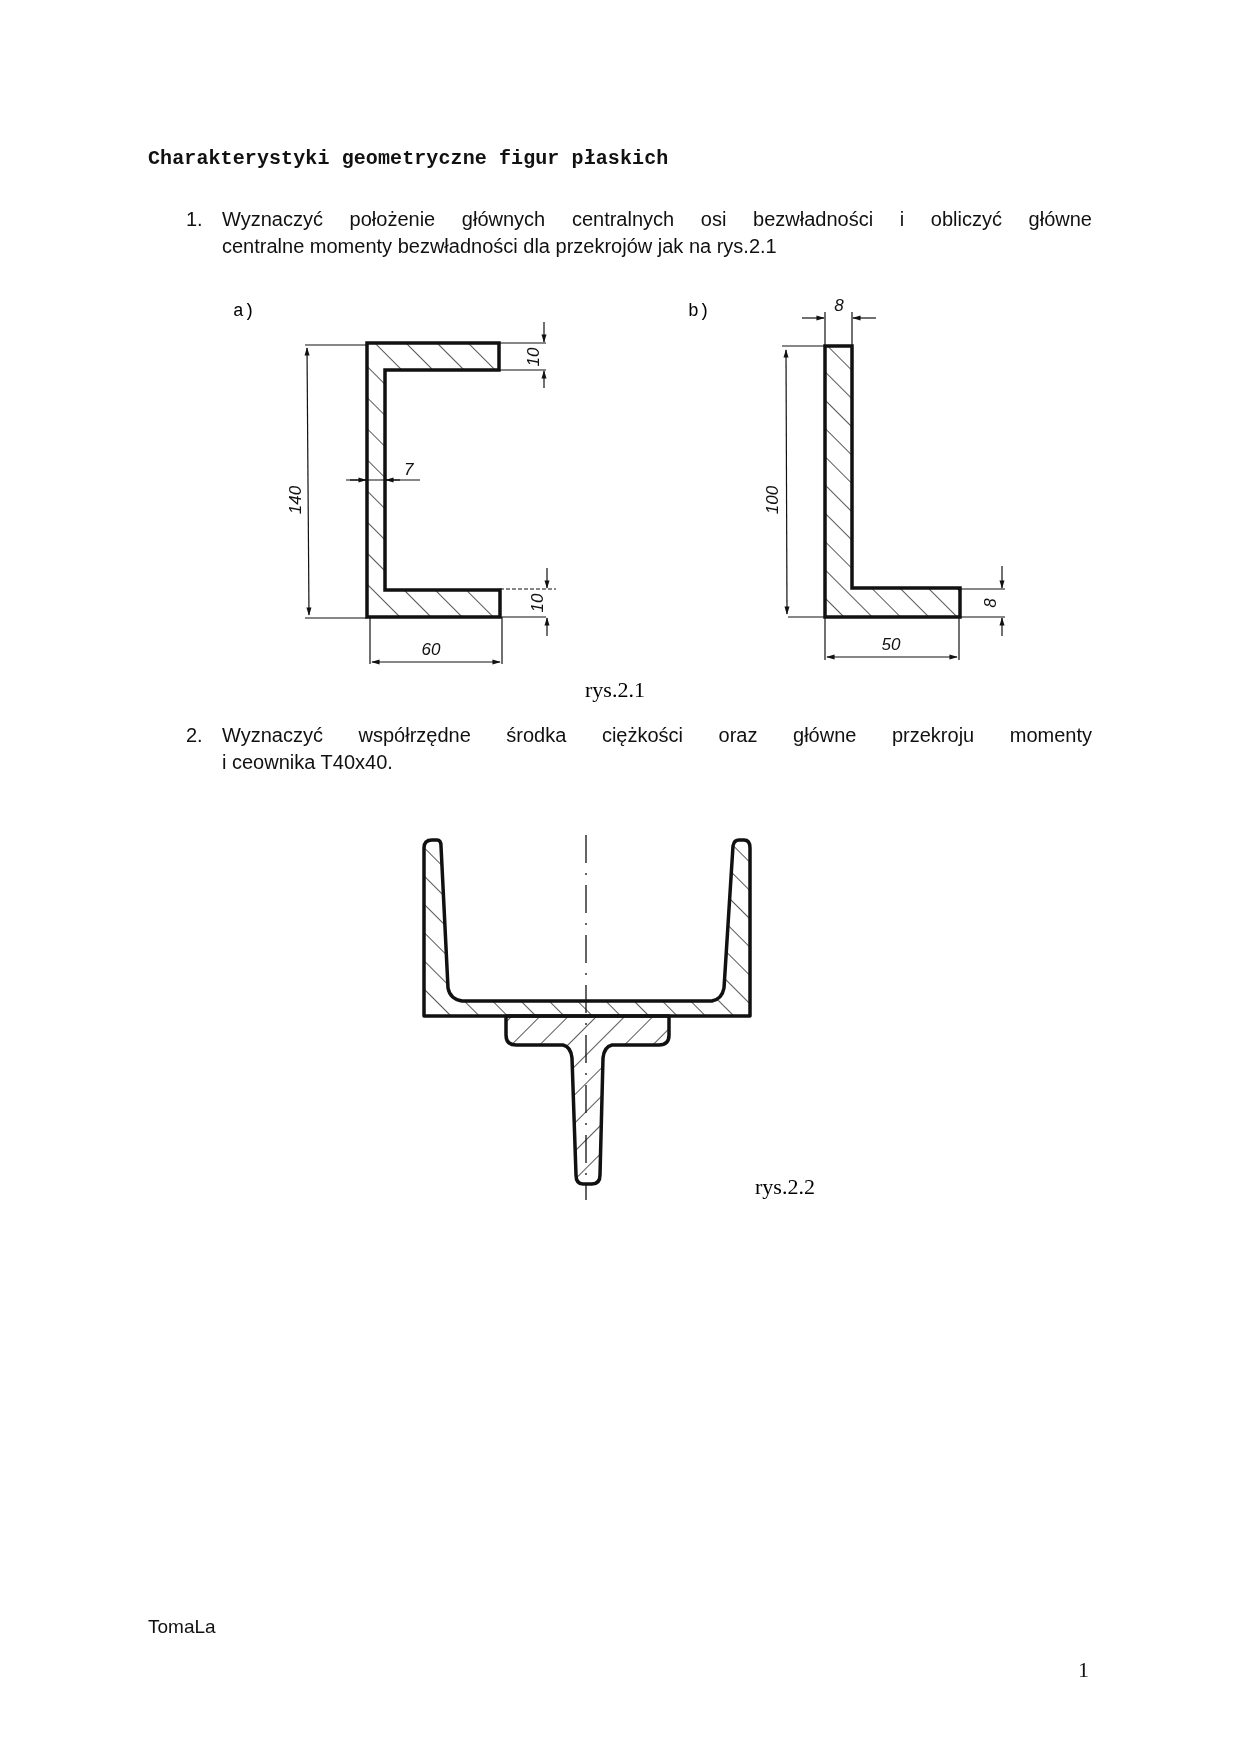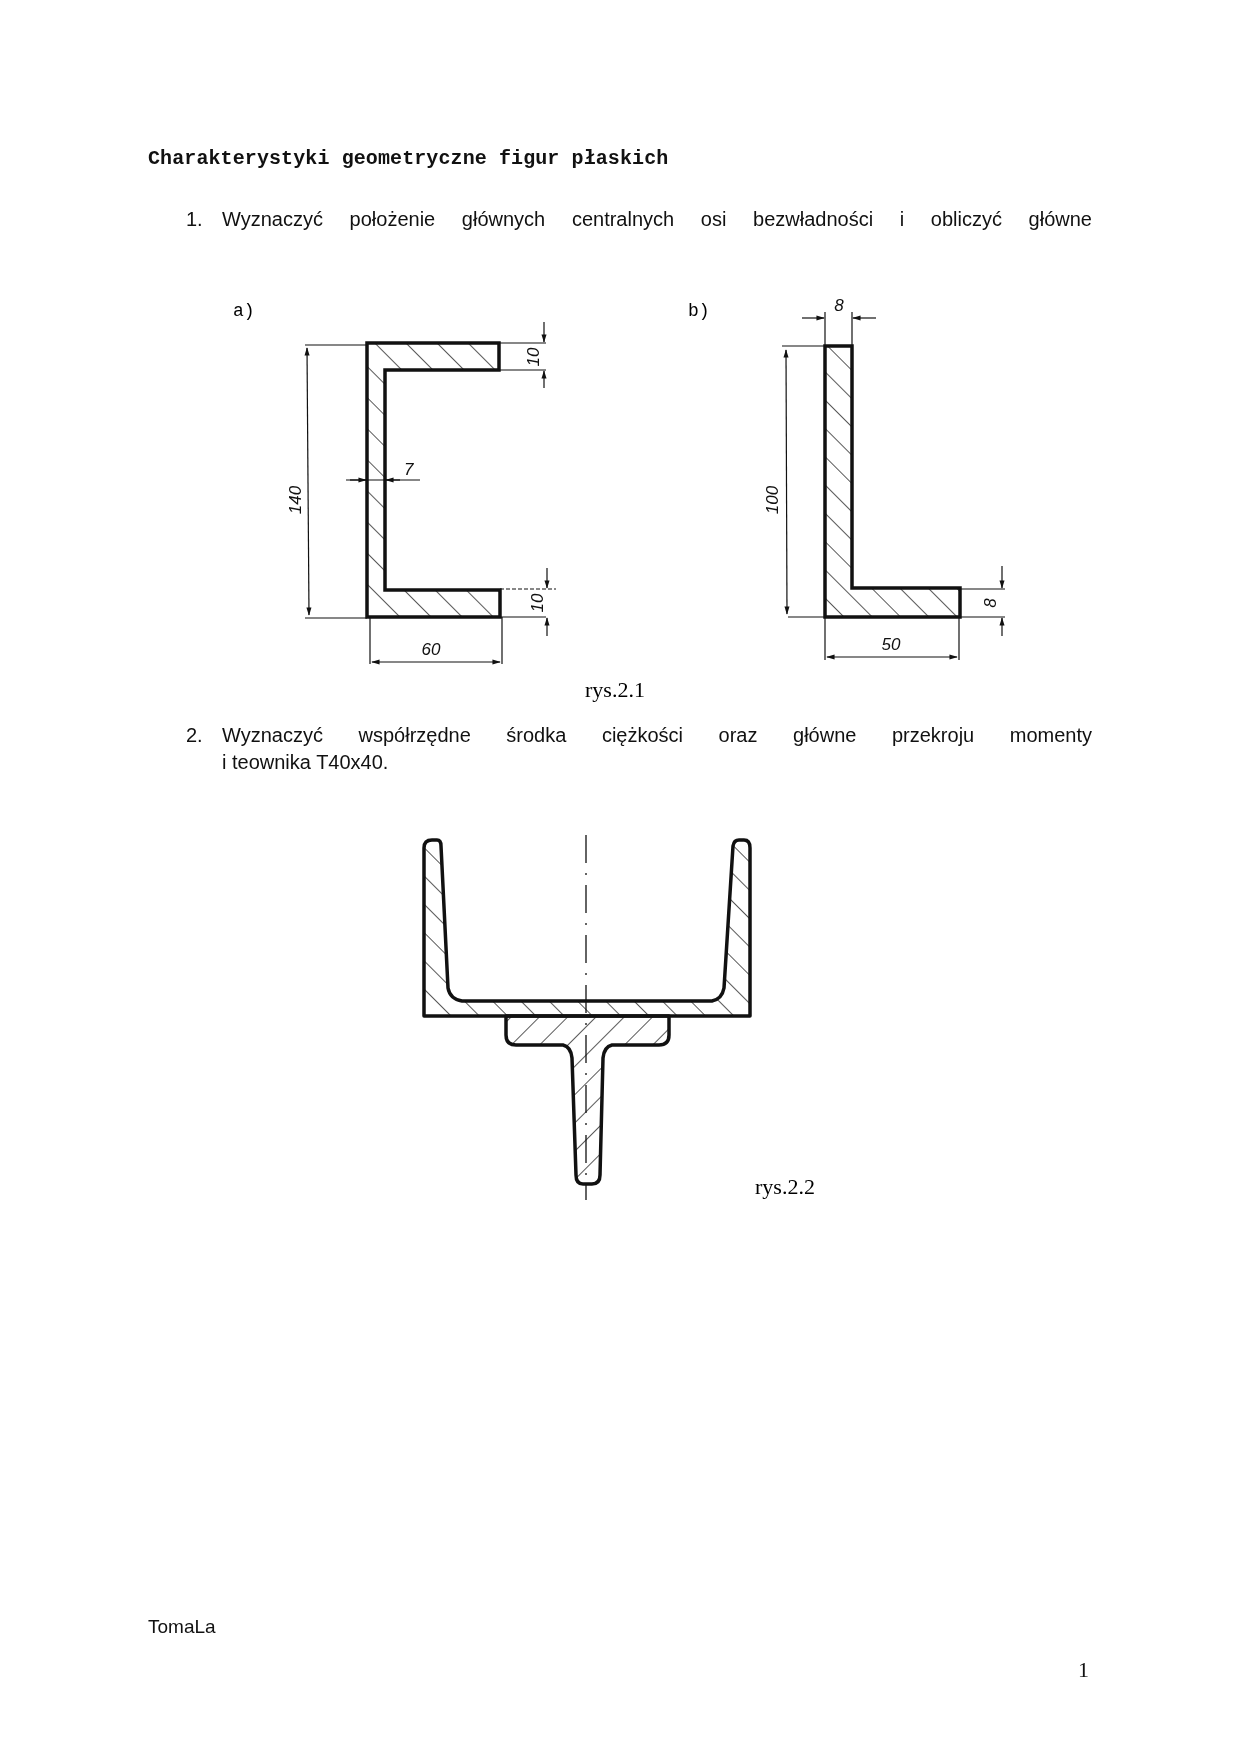--- a/index.html
+++ b/index.html
@@ -20,28 +20,29 @@
   </style>
 </head>
 <body>
 
 <div class="abs title">Charakterystyki geometryczne figur płaskich</div>
 
 <div class="abs item" style="left:186px; top:206px; width:910px; height:60px;">
   <span class="num">1.</span>
   <div class="txt">
     <span class="ln">Wyznaczyć położenie głównych centralnych osi bezwładności i obliczyć główne</span>
+    <span class="ln last">centralne momenty bezwładności dla przekrojów jak na rys.2.1</span>
   </div>
 </div>
 
 <div class="abs item" style="left:186px; top:722px; width:910px; height:85px;">
   <span class="num">2.</span>
   <div class="txt">
     <span class="ln">Wyznaczyć współrzędne środka ciężkości oraz główne przekroju momenty</span>
-    <span class="ln last">i teownika T40x40.</span>
+    <span class="ln last">i ceownika T40x40.</span>
   </div>
 </div>
 
 <svg width="1240" height="1754" viewBox="0 0 1240 1754">
   <defs>
     <pattern id="hatch" patternUnits="userSpaceOnUse" width="22" height="22" patternTransform="rotate(-45)">
       <line x1="0" y1="0" x2="0" y2="22" stroke="#111" stroke-width="1.4"></line>
     </pattern>
     <pattern id="hatch2" patternUnits="userSpaceOnUse" width="20" height="20" patternTransform="rotate(-45)">
       <line x1="0" y1="0" x2="0" y2="20" stroke="#111" stroke-width="1.4"></line>

